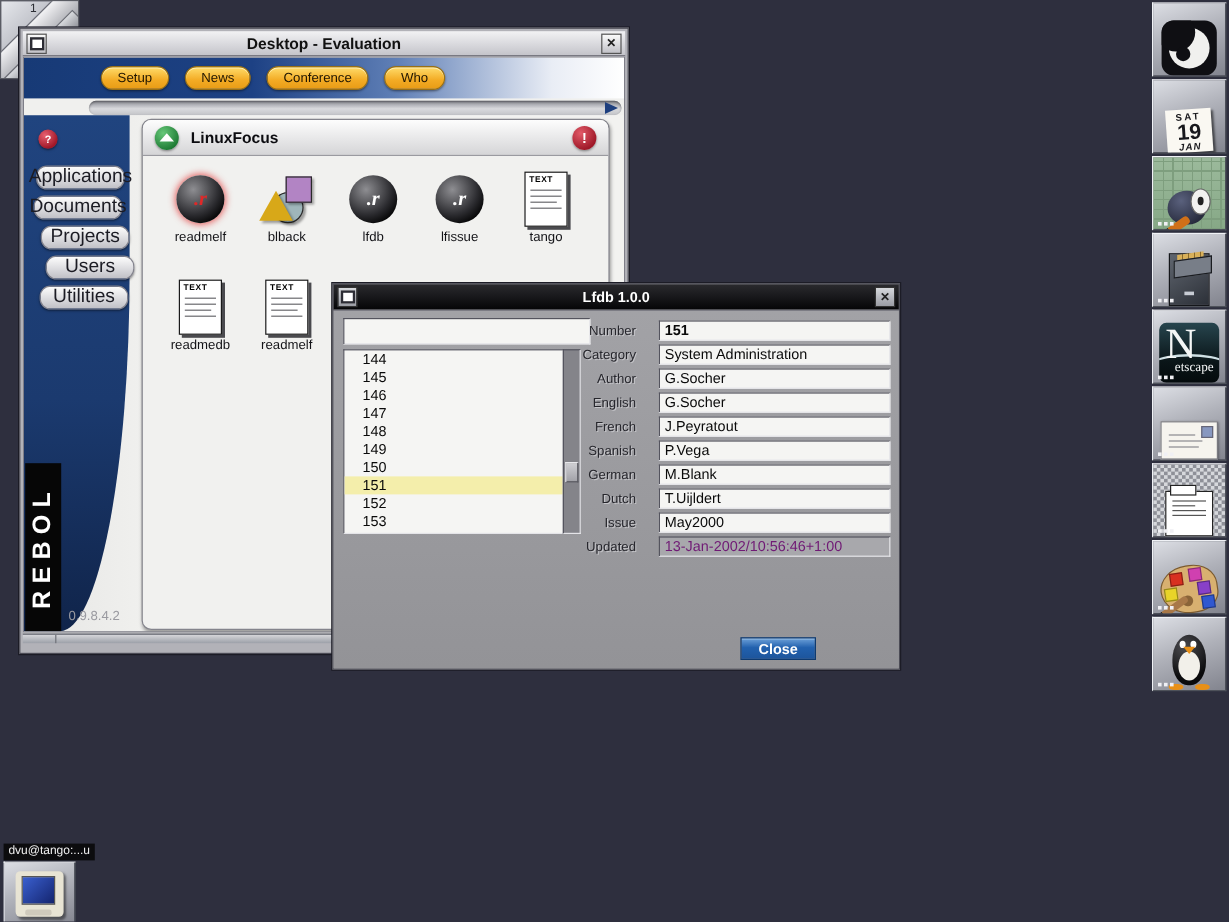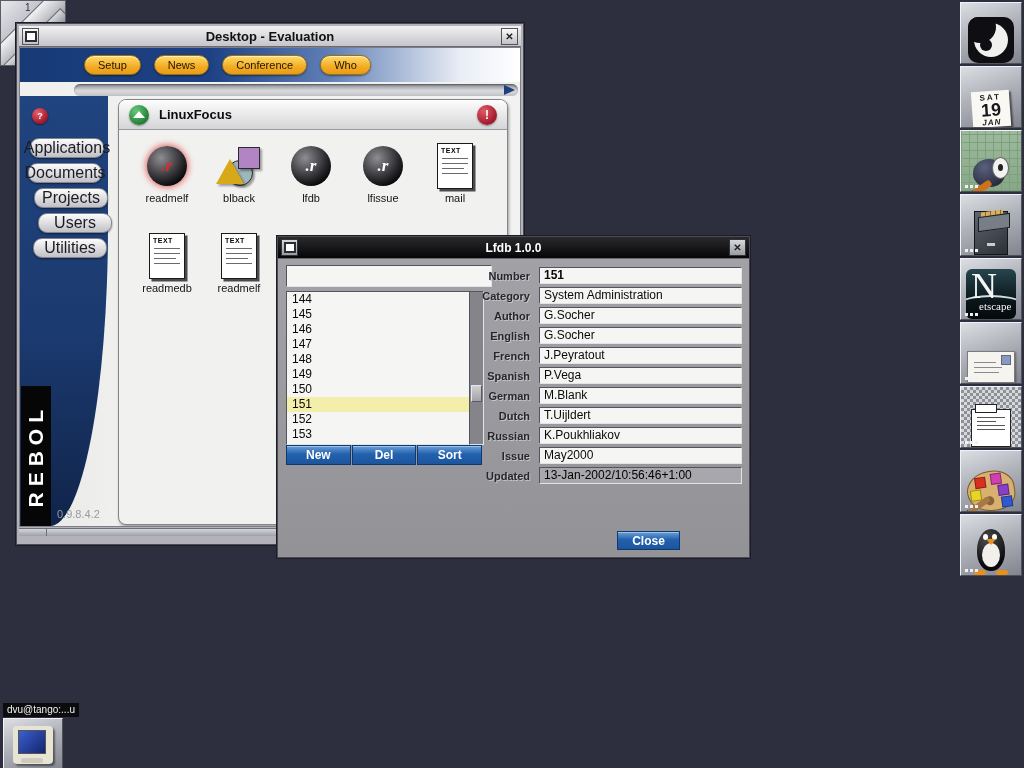--- a/index.html
+++ b/index.html
@@ -118,39 +118,39 @@
 
   
   .lfdb-win{left:277px;top:236px;width:471px;height:320px;z-index:3;background:#99999d;}
   .lfdb-win .tbar{height:21px;}
   .lfdb-win .ttext{font-size:12px;}
   .lbody{position:relative;height:298px;background:linear-gradient(#a2a2a6,#939397);}
   .sunken{background:#f5f5f3;border:1px solid;border-color:#54545e #e4e4e8 #e4e4e8 #54545e;}
   .searchbox{position:absolute;left:8px;top:6px;width:196px;height:20px;
         font-size:12px;padding:0 4px;outline:none;font-family:"Liberation Sans",sans-serif;}
   .listbox{position:absolute;left:8px;top:32px;width:182px;height:152px;overflow:hidden;}
-  .lrow{height:15px;line-height:15px;font-size:12px;padding-left:5px;color:#0a0a0a;}
+  .lrow{height:15px;line-height:15px;font-size:12px;padding-left:15px;color:#0a0a0a;}
   .lrow.sel{background:#f4eeab;}
   .vscroll{position:absolute;left:191px;top:32px;width:13px;height:152px;
         background:#84848a;border:1px solid;border-color:#54545e #e4e4e8 #e4e4e8 #54545e;}
   .thumb{position:absolute;left:1px;top:93px;width:9px;height:15px;
         background:linear-gradient(#cfcfd3,#a2a2a8);border:1px solid;
         border-color:#e8e8ec #5a5a62 #5a5a62 #e8e8ec;}
   .btnrow{position:absolute;left:8px;top:186px;width:196px;height:20px;display:flex;gap:1px;}
   .bluebtn{flex:1;background:linear-gradient(#6ca0d8,#2261ae 45%,#1d559c);
         border:1px solid #0e3a70;color:#fff;font-weight:bold;font-size:12px;
         font-family:"Liberation Sans",sans-serif;box-shadow:inset 0 1px 0 #9cc2e8;}
   .formcol{position:absolute;left:180px;top:8px;width:284px;}
   .frow{display:flex;align-items:center;height:17px;margin-bottom:3px;}
-  .frow label{width:72px;text-align:right;font-size:11px;font-weight:bold;color:#26262c;
-        text-shadow:1px 1px 0 #c6c6ca;margin-right:9px;flex:none;}
+  .frow label{width:72px;text-align:right;font-size:11px;font-weight:normal;color:#26262c;
+        text-shadow:1px 1px 0 #c6c6ca;margin-right:19px;flex:none;}
   .field{width:202px;height:15px;line-height:15px;font-size:12px;padding:0 4px;
         color:#0a0a0a;white-space:nowrap;overflow:hidden;}
   .field.boldval{font-weight:bold;}
-  .field.readonly{background:#a8a8ac;color:#000000;}
+  .field.readonly{background:#a8a8ac;color:#701a75;}
   .closebtn{position:absolute;left:339px;top:272px;width:63px;height:19px;flex:none;}
 
   
   .dock{position:absolute;right:0;top:0;width:64px;z-index:4;}
   .tile{position:absolute;right:2px;width:60px;height:60px;
         background:linear-gradient(160deg,#dcdee4 0%,#b0b2ba 45%,#82848e 100%);
         border:1px solid;border-color:#f0f2f6 #4e525a #4e525a #f0f2f6;
         display:flex;flex-direction:column;align-items:center;justify-content:flex-end;
         overflow:hidden;gap:40px;}
   .dots{position:absolute;left:4px;bottom:3px;width:3px;height:3px;background:#f0f0f4;
@@ -349,21 +349,21 @@
               <div class="icell">
                 <div class="art">
                   <div class="doc">
                     <b>TEXT</b>
                     <i></i>
                     <i></i>
                     <i></i>
                     <i></i>
                   </div>
                 </div>
-                <div class="ilabel">mail</div>
+                <div class="ilabel">tango</div>
               </div>
               <div class="icell">
                 <div class="art">
                   <div class="doc">
                     <b>TEXT</b>
                     <i></i>
                     <i></i>
                     <i></i>
                     <i></i>
                   </div>
@@ -410,25 +410,20 @@
           <div class="lrow">148</div>
           <div class="lrow">149</div>
           <div class="lrow">150</div>
           <div class="lrow sel">151</div>
           <div class="lrow">152</div>
           <div class="lrow">153</div>
         </div>
       <div class="vscroll">
         <div class="thumb"></div>
       </div>
-      <div class="btnrow" id="listBtns">
-          <button class="bluebtn">New</button>
-          <button class="bluebtn">Del</button>
-          <button class="bluebtn">Sort</button>
-        </div>
       <div class="formcol" id="formRows">
           <div class="frow">
             <label>Number</label>
             <div class="field sunken boldval">151</div>
           </div>
           <div class="frow">
             <label>Category</label>
             <div class="field sunken">System Administration</div>
           </div>
           <div class="frow">
@@ -447,24 +442,20 @@
             <label>Spanish</label>
             <div class="field sunken">P.Vega</div>
           </div>
           <div class="frow">
             <label>German</label>
             <div class="field sunken">M.Blank</div>
           </div>
           <div class="frow">
             <label>Dutch</label>
             <div class="field sunken">T.Uijldert</div>
-          </div>
-          <div class="frow">
-            <label>Russian</label>
-            <div class="field sunken">K.Poukhliakov</div>
           </div>
           <div class="frow">
             <label>Issue</label>
             <div class="field sunken">May2000</div>
           </div>
           <div class="frow">
             <label>Updated</label>
             <div class="field sunken readonly">13-Jan-2002/10:56:46+1:00</div>
           </div>
         </div>

